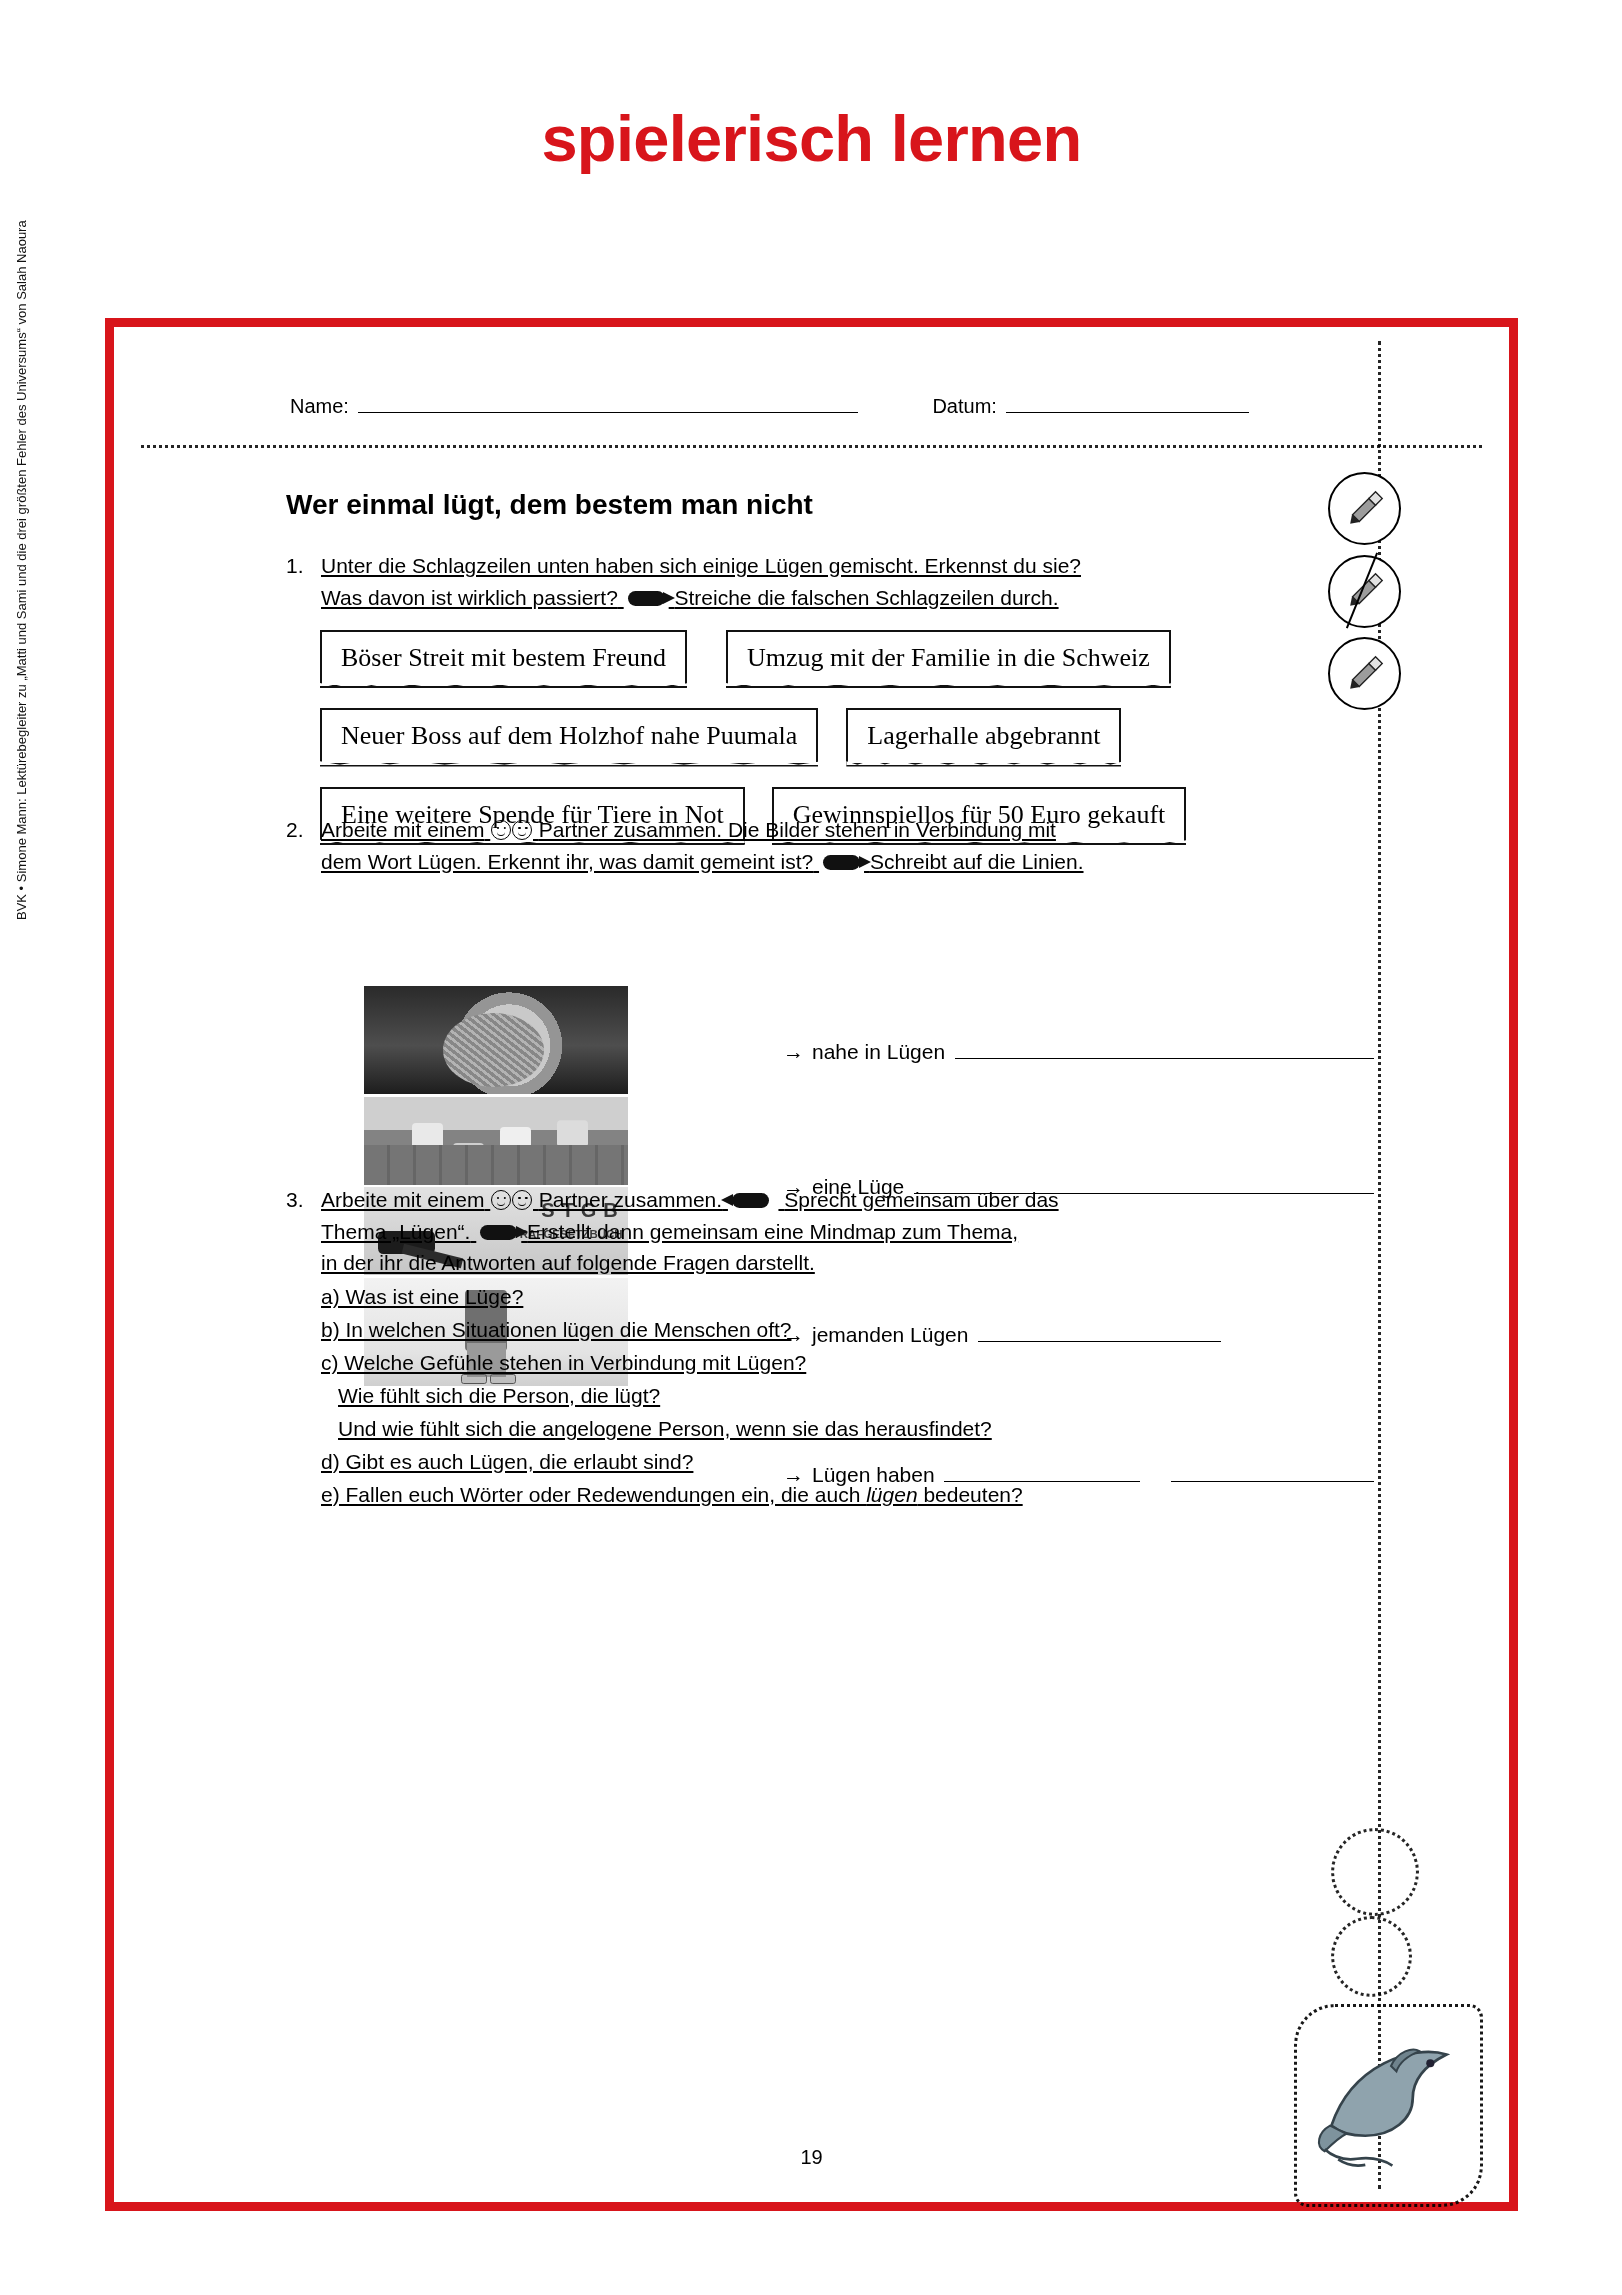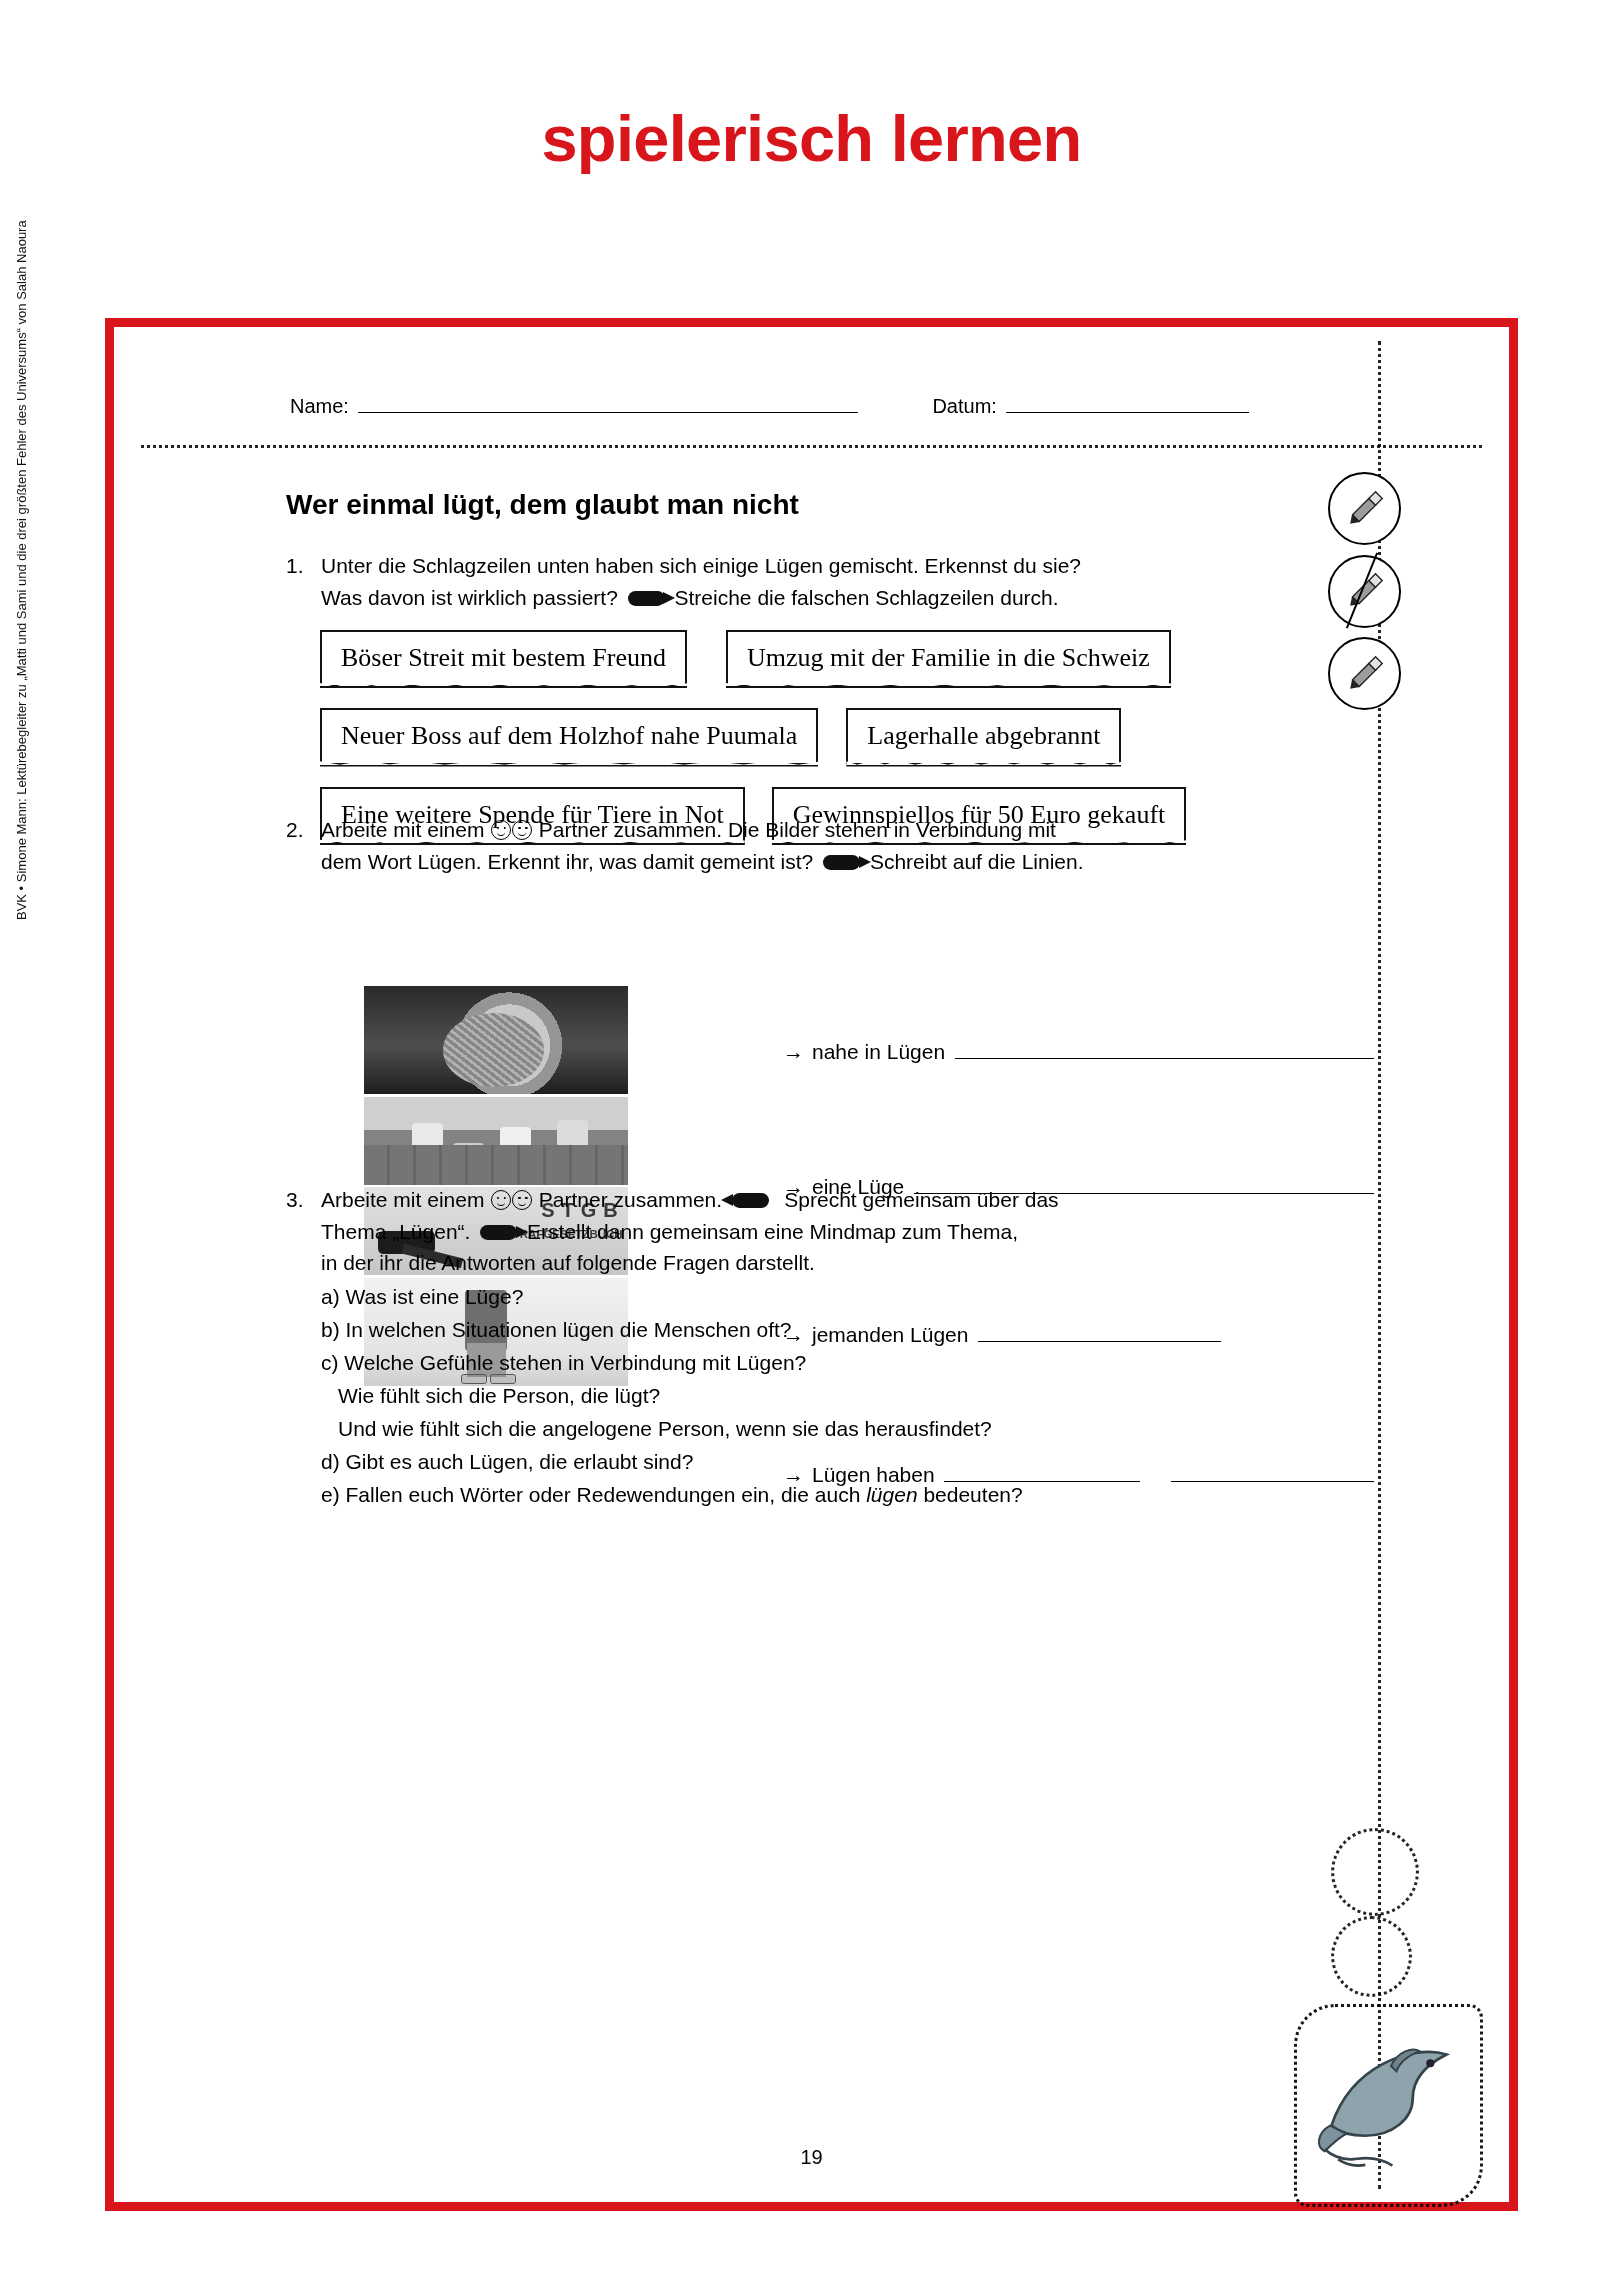--- a/index.html
+++ b/index.html
@@ -88,21 +88,21 @@
     position: absolute;
     left: 1247px; top: 223px;
     width: 0; height: 81px;
     border-left: 2.7px solid #000;
     transform: rotate(22deg);
   }
 
   
   .task { position: absolute; font-size: 21px; line-height: 1.5; }
   .task .num { position: absolute; left: 0; top: 0; }
-  .task .body { margin-left: 35px; }
+  .task .body { margin-left: 35px; text-decoration: underline; }
 
   #task1 { left: 172px; top: 223px; width: 1055px; }
   #task2 { left: 172px; top: 487px; width: 1055px; }
   #task3 { left: 172px; top: 857px; width: 1055px; }
 
   
   .headlines { position: absolute; left: 206px; top: 303px; width: 1082px; }
   .hl-row { display: flex; margin-bottom: 21.6px; }
   .hl {
     border: 2px solid #111;
@@ -237,21 +237,21 @@
     <div class="namerow">
       <span class="lbl">Name:</span>
       <span class="rule name-rule"></span>
       <span class="lbl datum-lbl">Datum:</span>
       <span class="rule datum-rule"></span>
     </div>
 
     <div class="dotline"></div>
     <div class="vdot"></div>
 
-    <h2 class="section-title">Wer einmal lügt, dem glaubt man nicht</h2>
+    <h2 class="section-title">Wer einmal lügt, dem bestem man nicht</h2>
 
     <div class="pencils">
       <div class="pencil-badge">
         <svg width="42" height="15" viewBox="0 0 62 22">
             <polygon points="0,11 12,3 12,19" fill="#222"></polygon>
             <rect x="12" y="4" width="34" height="14" fill="#9c9c9c" stroke="#222" stroke-width="2"></rect>
             <rect x="46" y="4" width="14" height="14" fill="#e2e2e2" stroke="#222" stroke-width="2"></rect>
           </svg>
       </div>
       <div class="pencil-badge">

